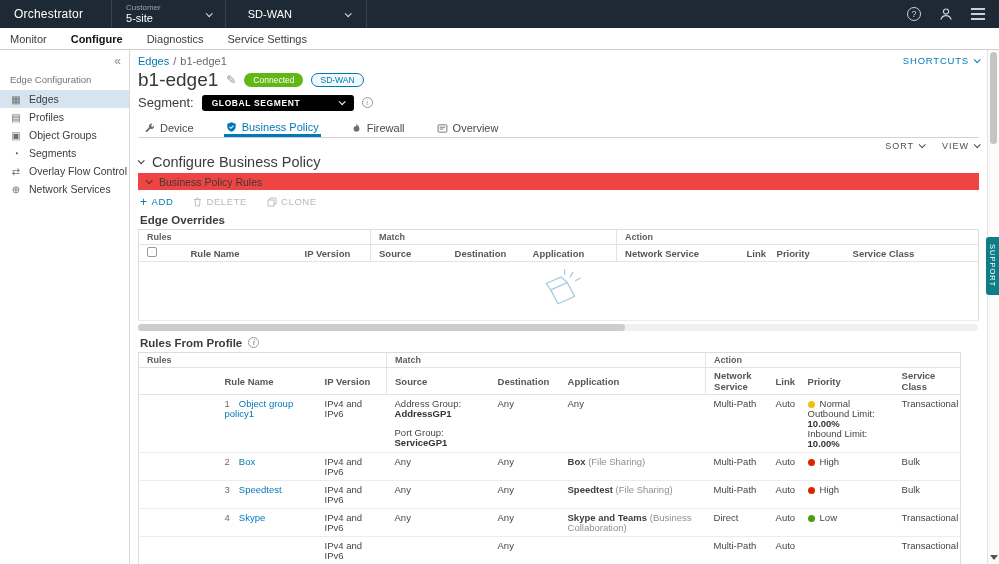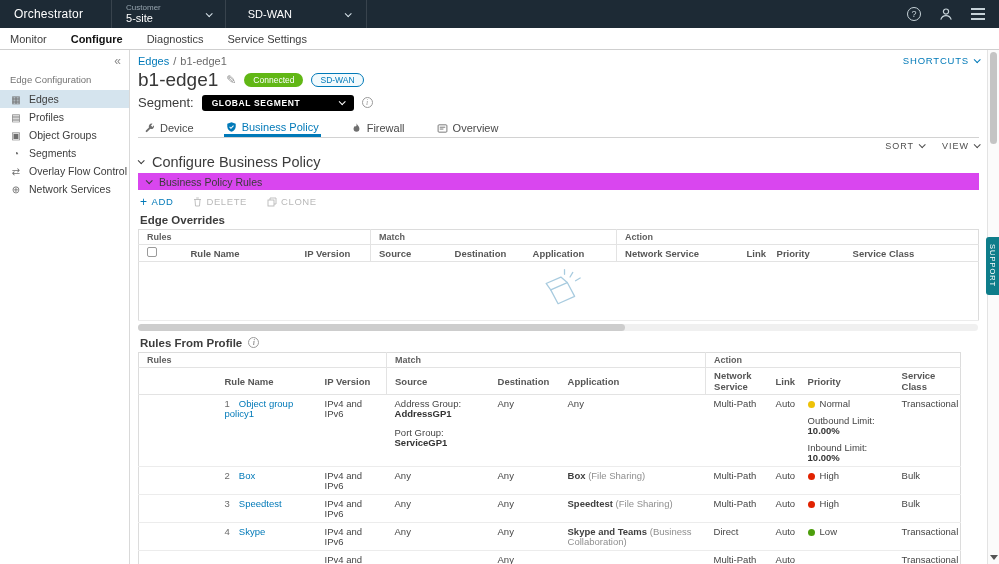--- a/index.html
+++ b/index.html
@@ -81,21 +81,21 @@
   .tabs-row { display: flex; gap: 28px; margin-top: 5px; border-bottom: 1px solid #d2d2d2; padding-left: 4px; height: 22px; }
   .ptab { display: flex; align-items: center; gap: 5px; font-size: 11px; color: #4a4a4a; padding: 3px 2px 0; cursor: pointer; }
   .ptab.active { color: #0079b8; border-bottom: 3px solid #0079b8; }
 
   .sortview { display: flex; justify-content: flex-end; gap: 18px; font-size: 9px; letter-spacing: 1px; color: #4f4f4f; margin-top: 2px; height: 11px; }
   .sortview span { display: inline-flex; align-items: center; cursor: pointer; }
 
   .section-heading { display: flex; align-items: center; gap: 9px; font-size: 14.5px; color: #3c3c3c; margin-top: 1px; height: 19px; }
   .section-heading .cv, .rules-bar .cv { margin-left: 0; }
 
-  .rules-bar { background: #d946ef; display: flex; align-items: center; gap: 8px; font-size: 10.5px; color: #3a3a3a;
+  .rules-bar { background: #ef4444; display: flex; align-items: center; gap: 8px; font-size: 10.5px; color: #3a3a3a;
                padding: 0 8px; margin-top: 2px; height: 17px; cursor: pointer; }
 
   .toolbar { display: flex; align-items: center; gap: 20px; margin: 5px 0 4px 2px; font-size: 9.5px; letter-spacing: .6px; height: 13px; }
   .tb-btn { display: inline-flex; align-items: center; gap: 4px; cursor: pointer; }
   .tb-add { color: #0079b8; }
   .tb-add .plus { font-size: 12px; line-height: 10px; }
   .tb-disabled { color: #b9b9b9; cursor: default; }
 
   .tbl-title { font-size: 11.5px; font-weight: bold; color: #3c3c3c; margin: 4px 0 2px 2px; display: flex; align-items: center; gap: 6px; height: 15px; }
 
@@ -115,21 +115,21 @@
   .empty-msg { color: #6a6a6a; font-size: 10.5px; margin-top: 3px; }
 
   .hscroll { height: 7px; background: #f0f0f0; border-radius: 4px; margin: 3px 0 4px; width: 840px; position: relative; }
   .hthumb { position: absolute; left: 0; top: 0; height: 7px; width: 58%; background: #cdcdcd; border-radius: 4px; cursor: pointer; }
 
   .row-num { color: #6a6a6a; margin-right: 9px; display: inline-block; }
   .app-main { font-weight: 600; color: #3f3f3f; }
   .app-note { color: #8f8f8f; }
   .dot { width: 7px; height: 7px; border-radius: 50%; display: inline-block; margin-right: 5px; flex-shrink: 0; }
   .pri-line { display: flex; align-items: center; }
-  .limit-line { margin-top: 7px; color: #454545; }
+  .limit-line { color: #454545; }
   .limit-line b, .src-line b { font-weight: bold; color: #333; }
   .src-line + .src-line { margin-top: 9px; }
 
   svg.icon { display: block; }
 </style>
 </head>
 <body>
 
 <header class="topbar">
   <span class="brand">Orchestrator</span>

